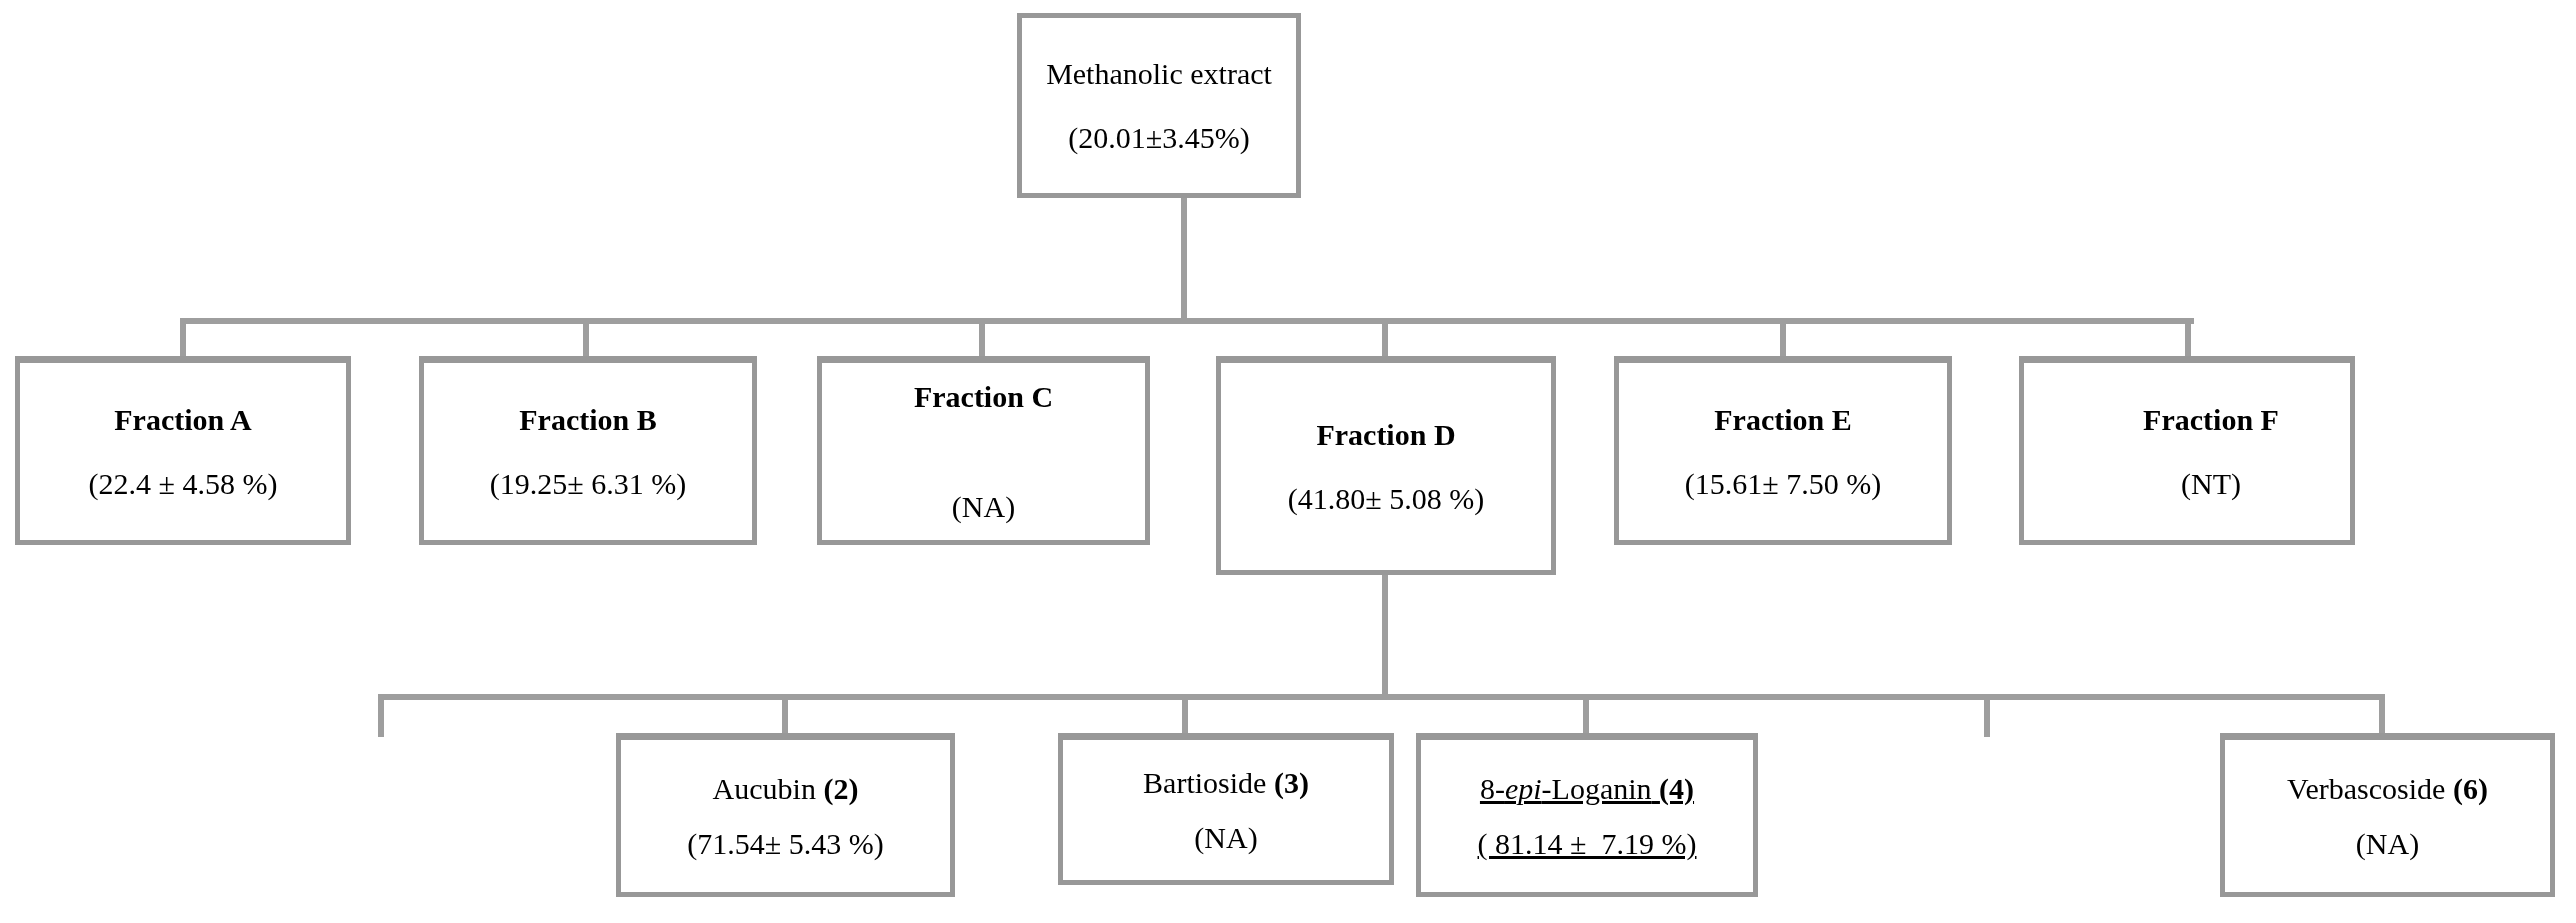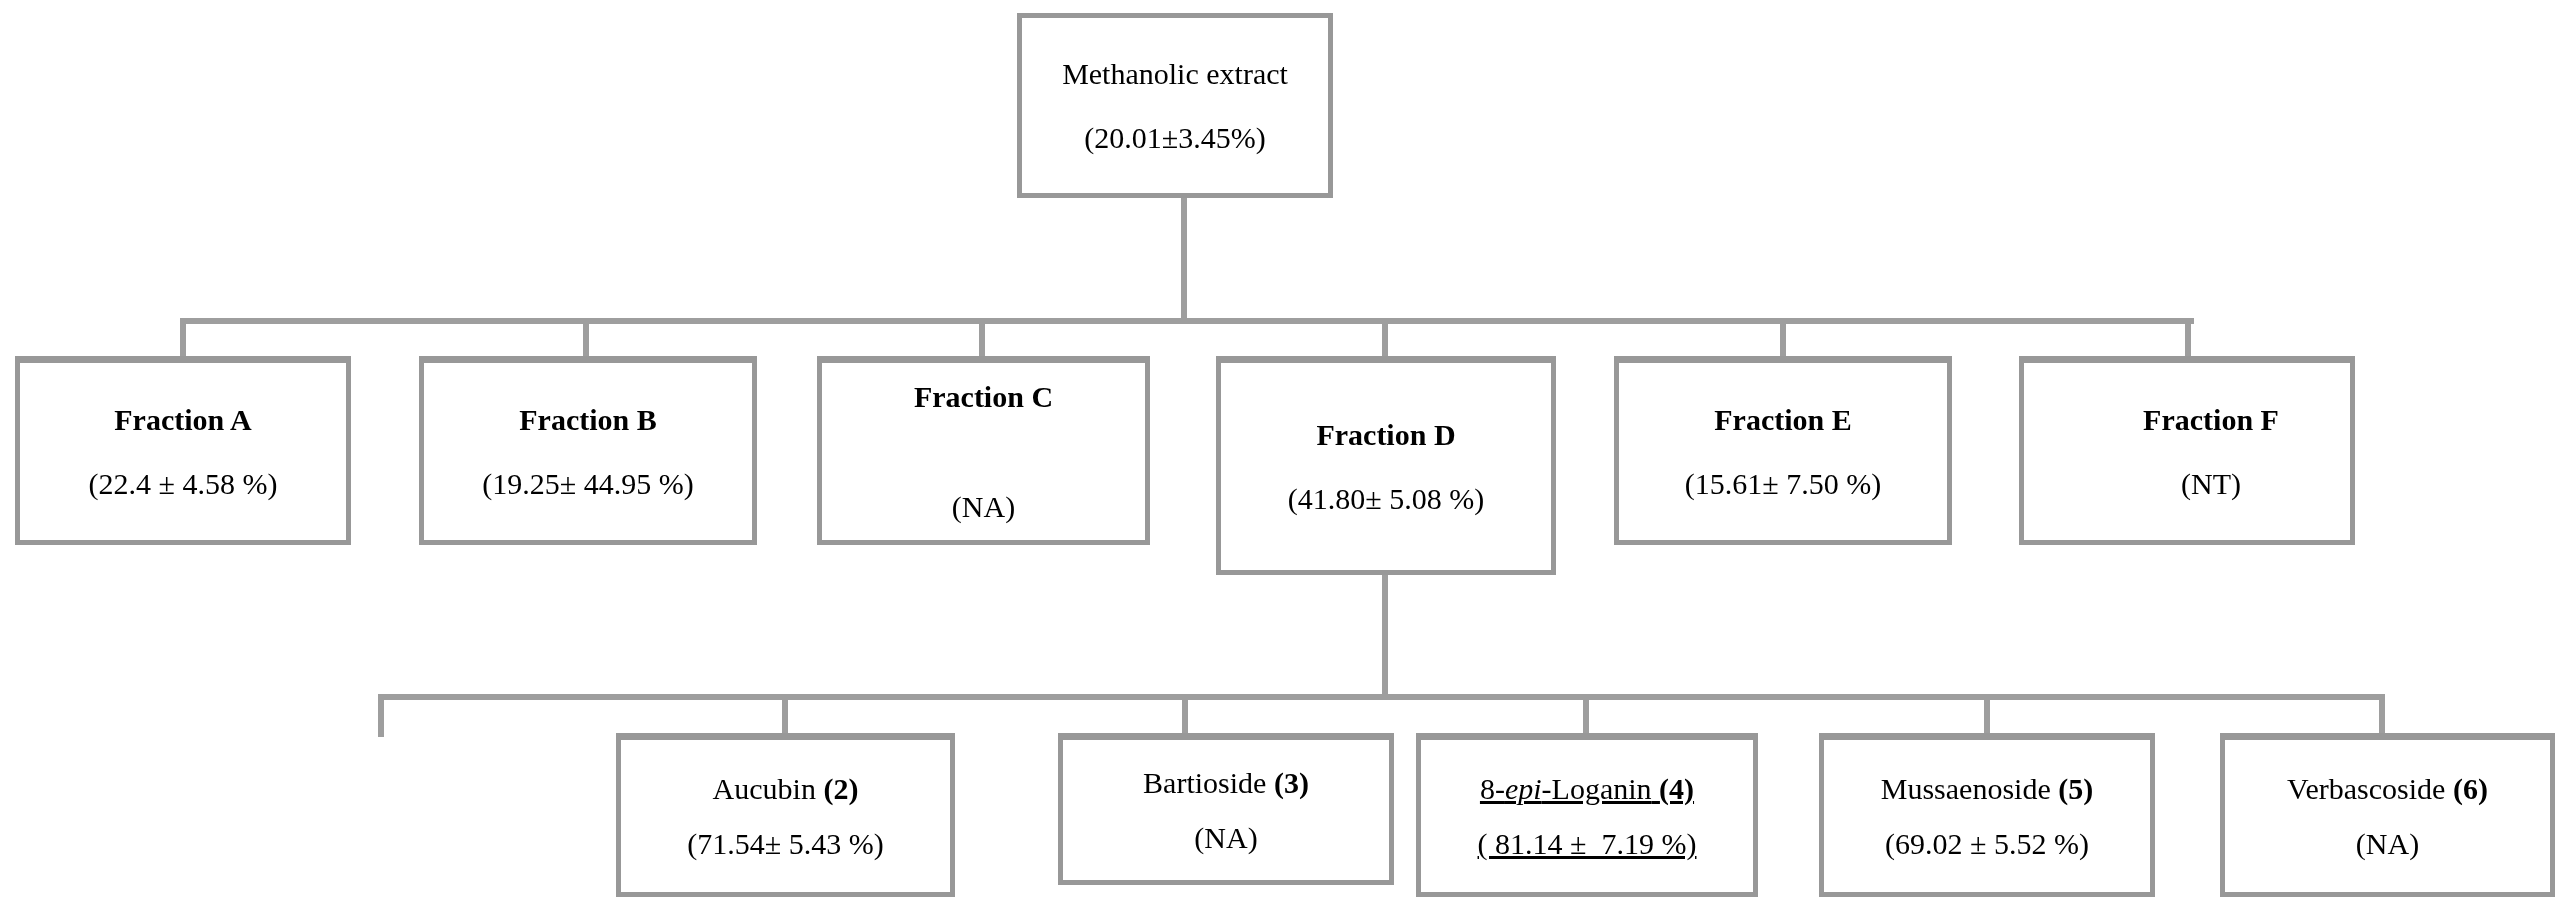--- a/index.html
+++ b/index.html
@@ -51,32 +51,32 @@
   <div class="connector" style="left:2185px; top:318px; width:5.7px; height:43px;"></div>
   <div class="connector" style="left:1382px; top:543px; width:5.7px; height:157px;"></div>
   <div class="connector" style="left:378px; top:694px; width:2007px; height:6.4px;"></div>
   <div class="connector" style="left:378px; top:694px; width:5.7px; height:43px;"></div>
   <div class="connector" style="left:782px; top:694px; width:5.7px; height:43px;"></div>
   <div class="connector" style="left:1182px; top:694px; width:5.7px; height:43px;"></div>
   <div class="connector" style="left:1583px; top:694px; width:5.7px; height:43px;"></div>
   <div class="connector" style="left:1984px; top:694px; width:5.7px; height:43px;"></div>
   <div class="connector" style="left:2379px; top:694px; width:5.7px; height:43px;"></div>
 
-  <div class="node lv0" style="left:1017px; top:13px; width:316px; height:185px;">
+  <div class="node lv0" style="left:1017px; top:13px; width:284px; height:185px;">
     <span class="ln name">Methanolic extract</span>
     <span class="ln value">(20.01±3.45%)</span>
   </div>
 
   <div class="node lv1" style="left:15px; top:356px; width:336px; height:189px;">
     <span class="ln name">Fraction A</span>
     <span class="ln value">(22.4 ± 4.58 %)</span>
   </div>
   <div class="node lv1" style="left:419px; top:356px; width:338px; height:189px;">
     <span class="ln name">Fraction B</span>
-    <span class="ln value">(19.25± 44.95 %)</span>
+    <span class="ln value">(19.25± 6.31 %)</span>
   </div>
   <div class="node lv1" style="left:817px; top:356px; width:333px; height:189px;gap:46px;">
     <span class="ln name">Fraction C</span>
     <span class="ln value">(NA)</span>
   </div>
   <div class="node lv1" style="left:1216px; top:356px; width:340px; height:219px;">
     <span class="ln name">Fraction D</span>
     <span class="ln value">(41.80± 5.08 %)</span>
   </div>
   <div class="node lv1" style="left:1614px; top:356px; width:338px; height:189px;">
@@ -93,23 +93,19 @@
     <span class="ln value">(71.54± 5.43 %)</span>
   </div>
   <div class="node lv2" style="left:1058px; top:733px; width:336px; height:152px;">
     <span class="ln"><span>Bartioside</span> <span class="num">(3)</span></span>
     <span class="ln value">(NA)</span>
   </div>
   <div class="node lv2" style="left:1416px; top:733px; width:342px; height:164px;text-decoration:underline;">
     <span class="ln"><span>8-</span><span class="em">epi</span><span>-Loganin</span> <span class="num">(4)</span></span>
     <span class="ln value">( 81.14 ±  7.19 %)</span>
   </div>
-  <div class="node lv2" style="left:1819px; top:733px; width:336px; height:164px;">
-    <span class="ln"><span>Mussaenoside</span> <span class="num">(5)</span></span>
-    <span class="ln value">(69.02 ± 5.52 %)</span>
-  </div>
   <div class="node lv2" style="left:2220px; top:733px; width:335px; height:164px;">
     <span class="ln"><span>Verbascoside</span> <span class="num">(6)</span></span>
     <span class="ln value">(NA)</span>
   </div>
 
 </div>
 
 
 </body></html>

